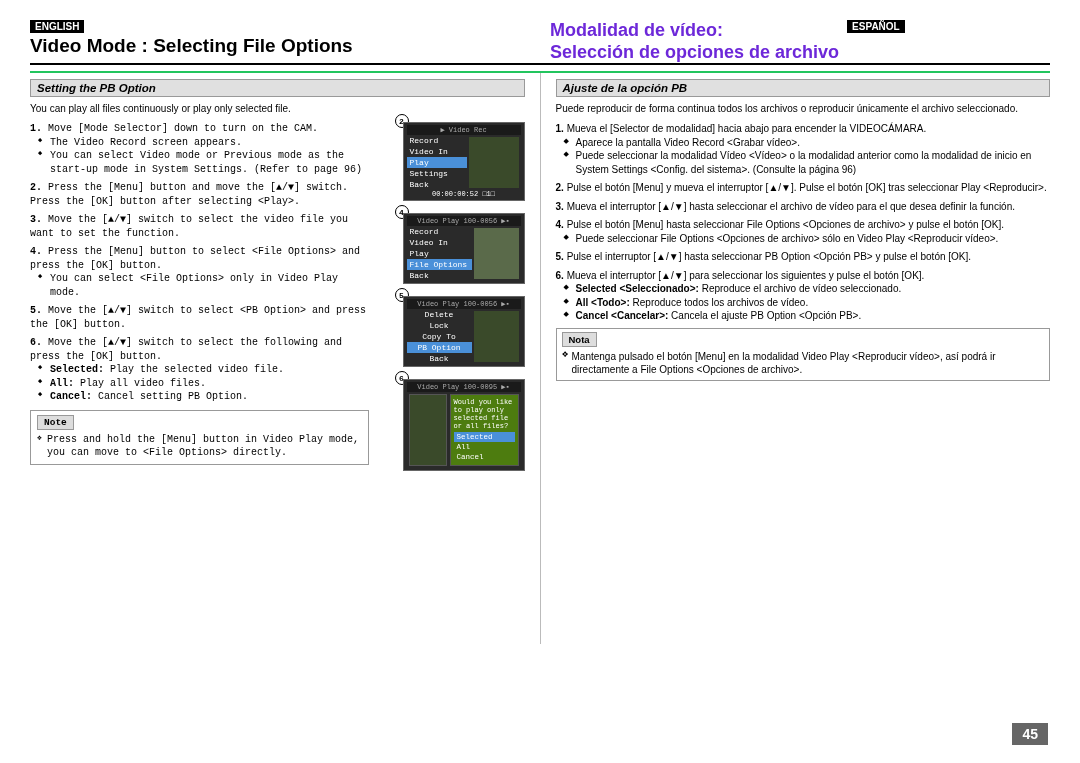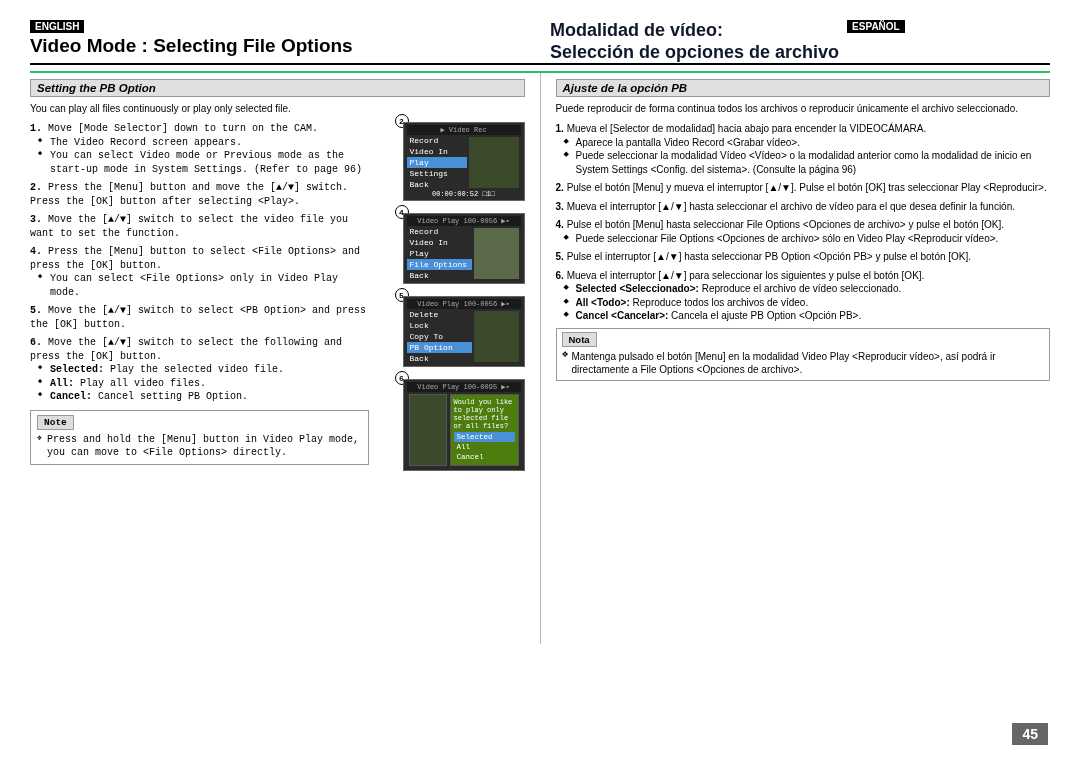--- a/index.html
+++ b/index.html
@@ -42,21 +42,21 @@
     .main-title {
       font-size: 19px;
       font-weight: bold;
       line-height: 1.2;
       color: #000;
     }
     .main-title-es {
       font-size: 18px;
       font-weight: bold;
       line-height: 1.2;
-      color: #0f172a;
+      color: #6d28d9;
     }
     .content-area {
       display: flex;
       flex: 1;
       border-top: 2px solid #22c55e;
       margin-top: 6px;
     }
     .left-column {
       flex: 1;
       padding-right: 15px;
@@ -336,21 +336,21 @@
                 </div>
               </div>
             </div>
           </div>
 
           <div class="screen-wrapper">
             <div class="screen-number">5</div>
             <div class="screen-mockup">
               <div class="screen-title">Video Play 100-0056 ▶▪</div>
               <div style="display:flex;">
-                <div style="flex:1;">
+                <div style="flex:1;text-align:center;">
                   <div class="menu-item">Delete</div>
                   <div class="menu-item">Lock</div>
                   <div class="menu-item">Copy To</div>
                   <div class="menu-item highlighted">PB Option</div>
                   <div class="menu-item">Back</div>
                 </div>
                 <div style="width:45px; background:#3a4a2a; margin:2px; min-height:40px;"></div>
               </div>
             </div>
           </div>

